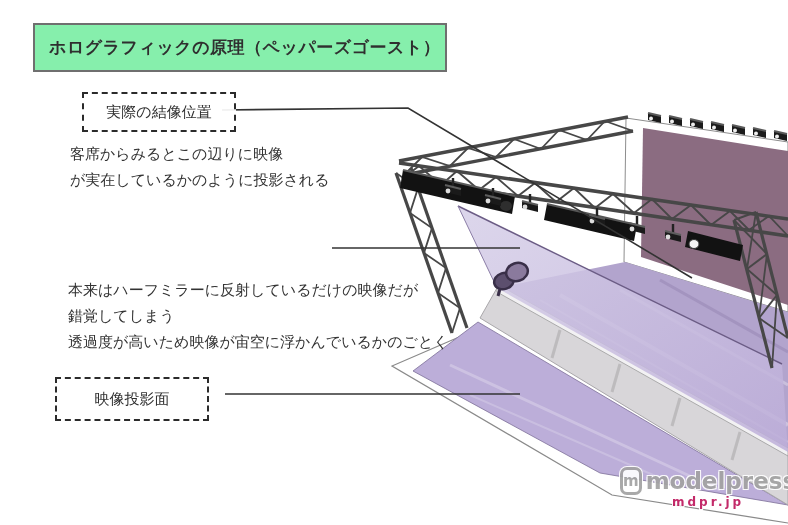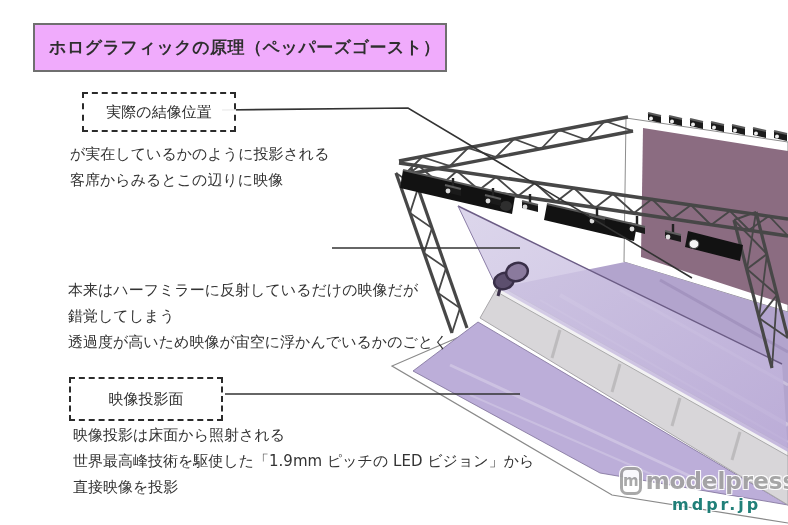--- a/index.html
+++ b/index.html
@@ -1,40 +1,40 @@
 <!DOCTYPE html>
 <html><head>
 <meta charset="utf-8">
 <style>
   html,body{margin:0;padding:0;background:#fff;}
   .canvas{position:relative;width:788px;height:525px;background:#ffffff;overflow:hidden;
           font-family:"DejaVu Sans","Liberation Sans",sans-serif;color:#2f2f2f;}
   .illustration{position:absolute;left:0;top:0;width:788px;height:525px;}
   .title-box{position:absolute;left:33px;top:23px;width:396px;height:45px;
-             border:2px solid #6f6f6f;background:#f0abfc;display:flex;align-items:center;
+             border:2px solid #6f6f6f;background:#86efac;display:flex;align-items:center;
              padding-left:14px;font-size:17px;font-weight:bold;letter-spacing:.5px;white-space:nowrap;}
   .label-box{position:absolute;border:2px dashed #2b2b2b;background:rgba(255,255,255,.92);
              display:flex;align-items:center;justify-content:center;
              font-size:15px;font-weight:500;white-space:nowrap;}
   .label-1{left:82px;top:92px;width:150px;height:36px;}
   .label-2{left:68px;top:228px;width:262px;height:40px;}
-  .label-3{left:69px;top:377px;width:150px;height:40px;}
+  .label-3{left:55px;top:377px;width:150px;height:40px;}
   .para{position:absolute;font-size:15px;line-height:26px;color:#333;font-weight:500;}
   .para div{white-space:nowrap;}
   .para-1{left:70px;top:141px;}
   .para-2{left:68px;top:277px;}
   .para-3{left:73px;top:422px;}
   .watermark{position:absolute;left:620px;top:467px;width:168px;opacity:.92;}
   .wm-row{display:flex;align-items:center;gap:4px;}
   .wm-logo{width:22px;height:22px;flex:0 0 aupx;background:#fff;border:3px solid #a2a2a2;
            border-radius:7px;box-shadow:0 0 0 1px #fff;color:#a2a2a2;font-weight:bold;font-size:15px;
            display:flex;align-items:center;justify-content:center;line-height:1;}
   .wm-name{font-size:23px;font-weight:bold;color:#a2a2a2;letter-spacing:0px;
            text-shadow:-1px -1px 0 #fff,1px -1px 0 #fff,-1px 1px 0 #fff,1px 1px 0 #fff;}
-  .wm-url{font-size:16px;font-weight:bold;color:#0f766e;letter-spacing:3px;padding-left:52px;
+  .wm-url{font-size:12px;font-weight:bold;color:#be185d;letter-spacing:3px;padding-left:52px;
           text-shadow:-1px -1px 0 #fff,1px -1px 0 #fff,-1px 1px 0 #fff,1px 1px 0 #fff;}
 </style>
 </head>
 <body>
 
 <div class="canvas">
 
   <svg class="illustration" viewBox="0 0 788 525" xmlns="http://www.w3.org/2000/svg">
 
     <g>
@@ -220,37 +220,32 @@
   </svg>
 
   <div class="title-box">
     <span>ホログラフィックの原理（ペッパーズゴースト）</span>
   </div>
 
   <div class="label-box label-1">
     <span>実際の結像位置</span>
   </div>
   <div class="para para-1">
+    <div>客席からみるとこの辺りに映像</div>
     <div>が実在しているかのように投影される</div>
-    <div>客席からみるとこの辺りに映像</div>
   </div>
 
   <div class="para para-2">
     <div>本来はハーフミラーに反射しているだけの映像だが</div>
     <div>錯覚してしまう</div>
     <div>透過度が高いため映像が宙空に浮かんでいるかのごとく</div>
   </div>
 
   <div class="label-box label-3">
     <span>映像投影面</span>
-  </div>
-  <div class="para para-3">
-    <div>映像投影は床面から照射される</div>
-    <div>世界最高峰技術を駆使した「1.9mm ピッチの LED ビジョン」から</div>
-    <div>直接映像を投影</div>
   </div>
 
   <div class="watermark">
     <div class="wm-row">
       <div class="wm-logo">
         <span>m</span>
       </div>
       <span class="wm-name">modelpress</span>
     </div>
     <div class="wm-url">mdpr.jp</div>

